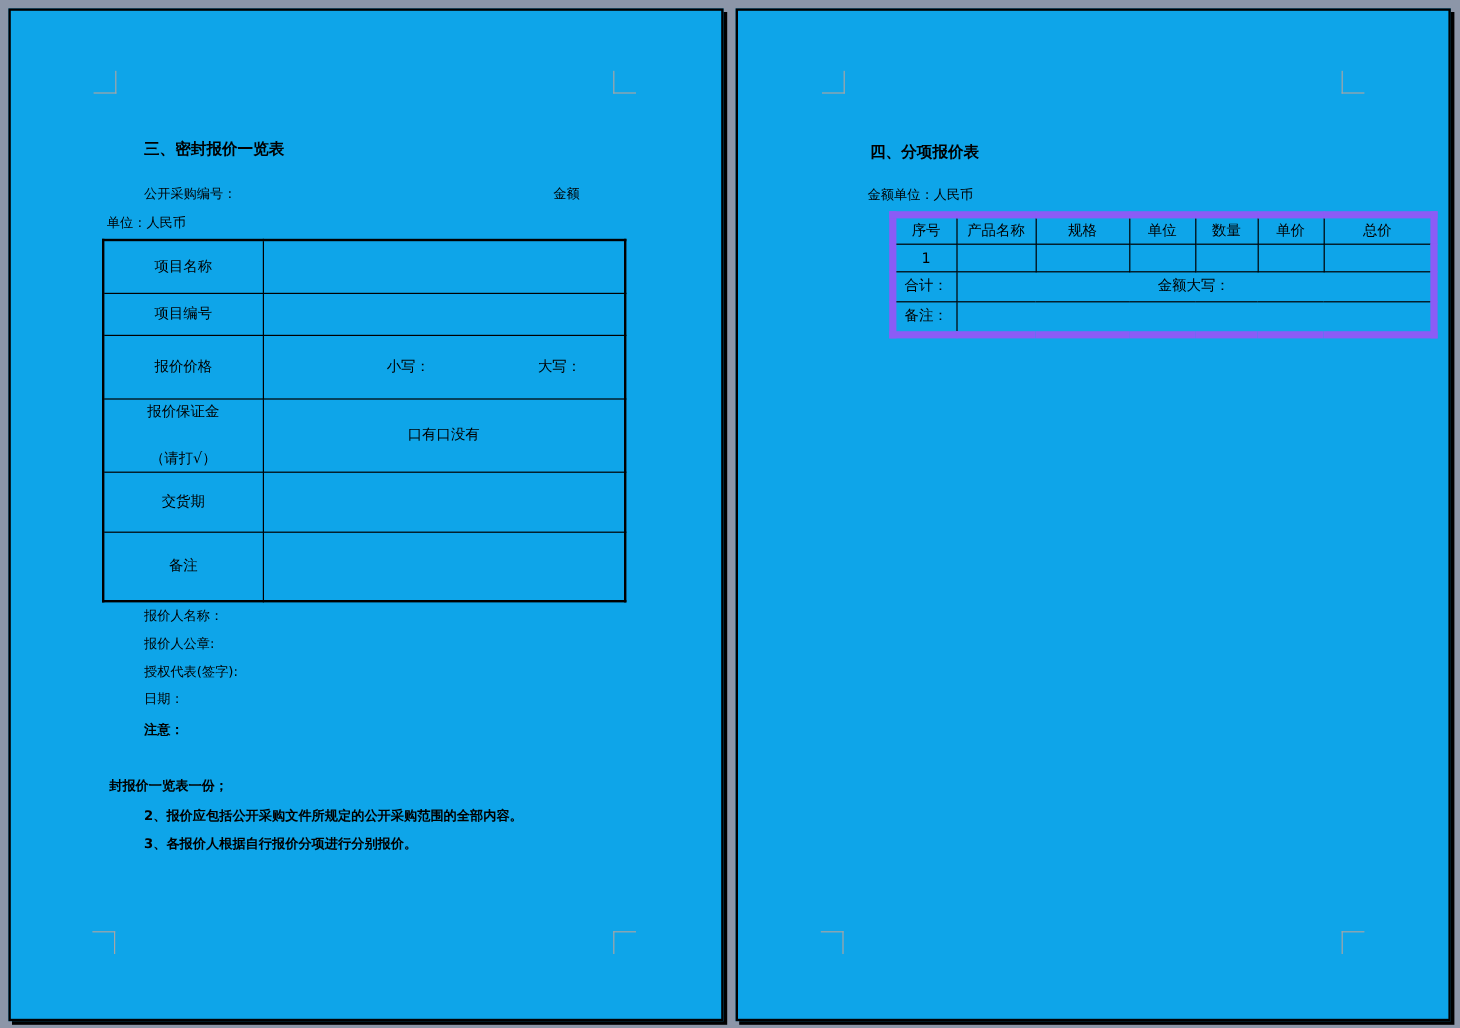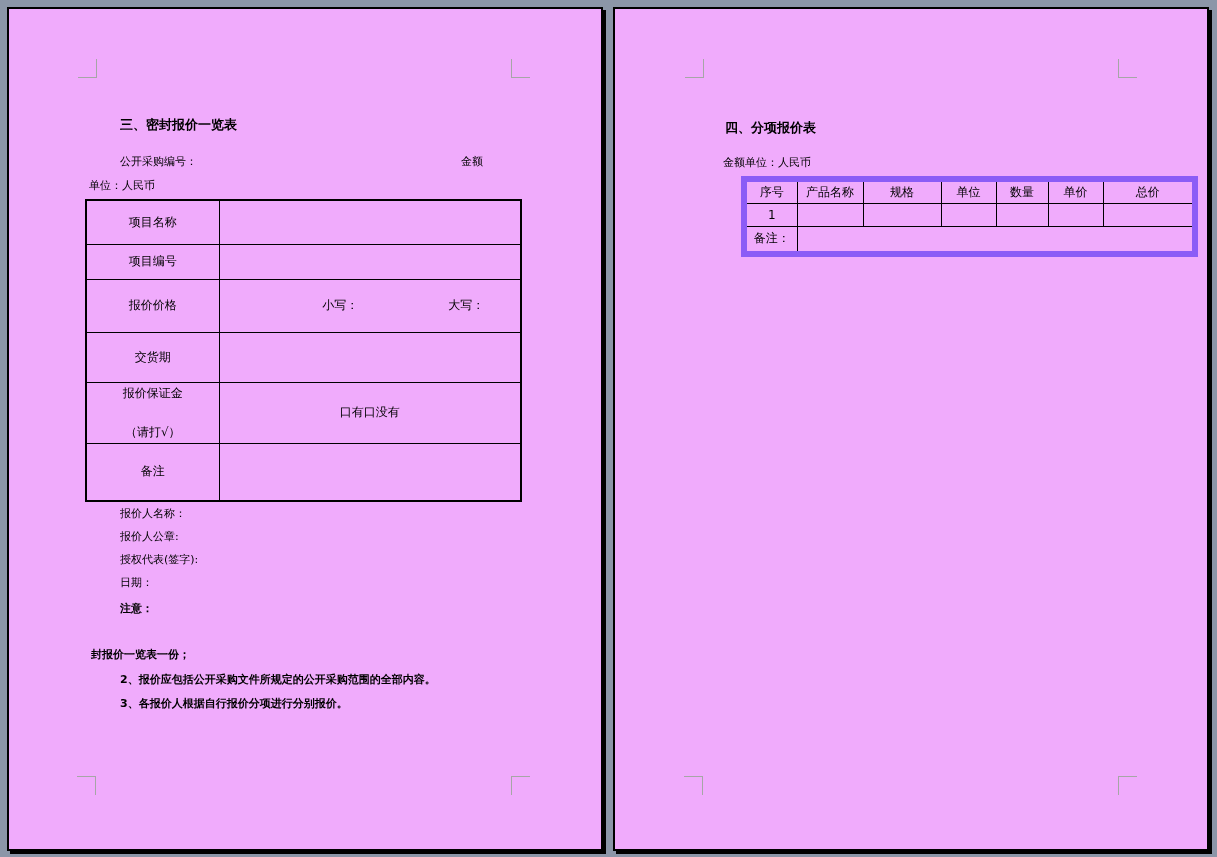--- a/index.html
+++ b/index.html
@@ -4,21 +4,21 @@
 <style>
   html,body{margin:0;padding:0;}
   body{
     width:1217px;height:857px;position:relative;overflow:hidden;
     background:#8c96a8;
     font-family:"DejaVu Sans","Liberation Sans",sans-serif;
     color:#000;
   }
   .page{
     position:absolute;top:7px;width:592px;height:840px;
-    background:#f0abfc;border:2px solid #000;
+    background:#0ea5e9;border:2px solid #000;
     box-shadow:3px 3px 0 #000;
     text-decoration:underline;
   }
   #page1{left:7px;}
   #page2{left:613px;}
   .abs{position:absolute;white-space:pre;line-height:14px;font-size:11px;}
   .b{font-weight:bold;}
   .t13{font-size:13px;line-height:15px;}
   
   .crop{position:absolute;width:18px;height:18px;}
@@ -75,30 +75,30 @@
     <tr style="height:35px;">
       <td class="lbl">项目编号</td>
       <td class="val"></td>
     </tr>
     <tr style="height:53px;">
       <td class="lbl">报价价格</td>
       <td class="val">
         <span class="sx">小写：</span><span class="dx">大写：</span>
       </td>
     </tr>
-    <tr style="height:50px;">
-      <td class="lbl">交货期</td>
-      <td class="val"></td>
-    </tr>
     <tr style="height:61px;">
       <td class="lbl">
         <div>报价保证金</div>
         <div class="lbl2">（请打√）</div>
       </td>
       <td class="cen">口有口没有</td>
+    </tr>
+    <tr style="height:50px;">
+      <td class="lbl">交货期</td>
+      <td class="val"></td>
     </tr>
     <tr style="height:58px;">
       <td class="lbl">备注</td>
       <td class="val"></td>
     </tr>
   </tbody>
     </table>
 
   <div class="abs" style="left:111px;top:498px;text-align:right;">报价人名称：</div>
   <div class="abs" style="left:111px;top:521px;">报价人公章:</div>
@@ -142,19 +142,23 @@
     </tr>
     <tr style="height:23px;">
       <td>1</td>
       <td></td>
       <td></td>
       <td></td>
       <td></td>
       <td></td>
       <td></td>
     </tr>
+    <tr style="height:25px;">
+      <td>合计：</td>
+      <td colspan="6">金额大写：</td>
+    </tr>
     <tr style="height:28px;">
       <td>备注：</td>
       <td colspan="6"></td>
     </tr>
   </tbody>
     </table>
 </div>
 
 </body></html>

